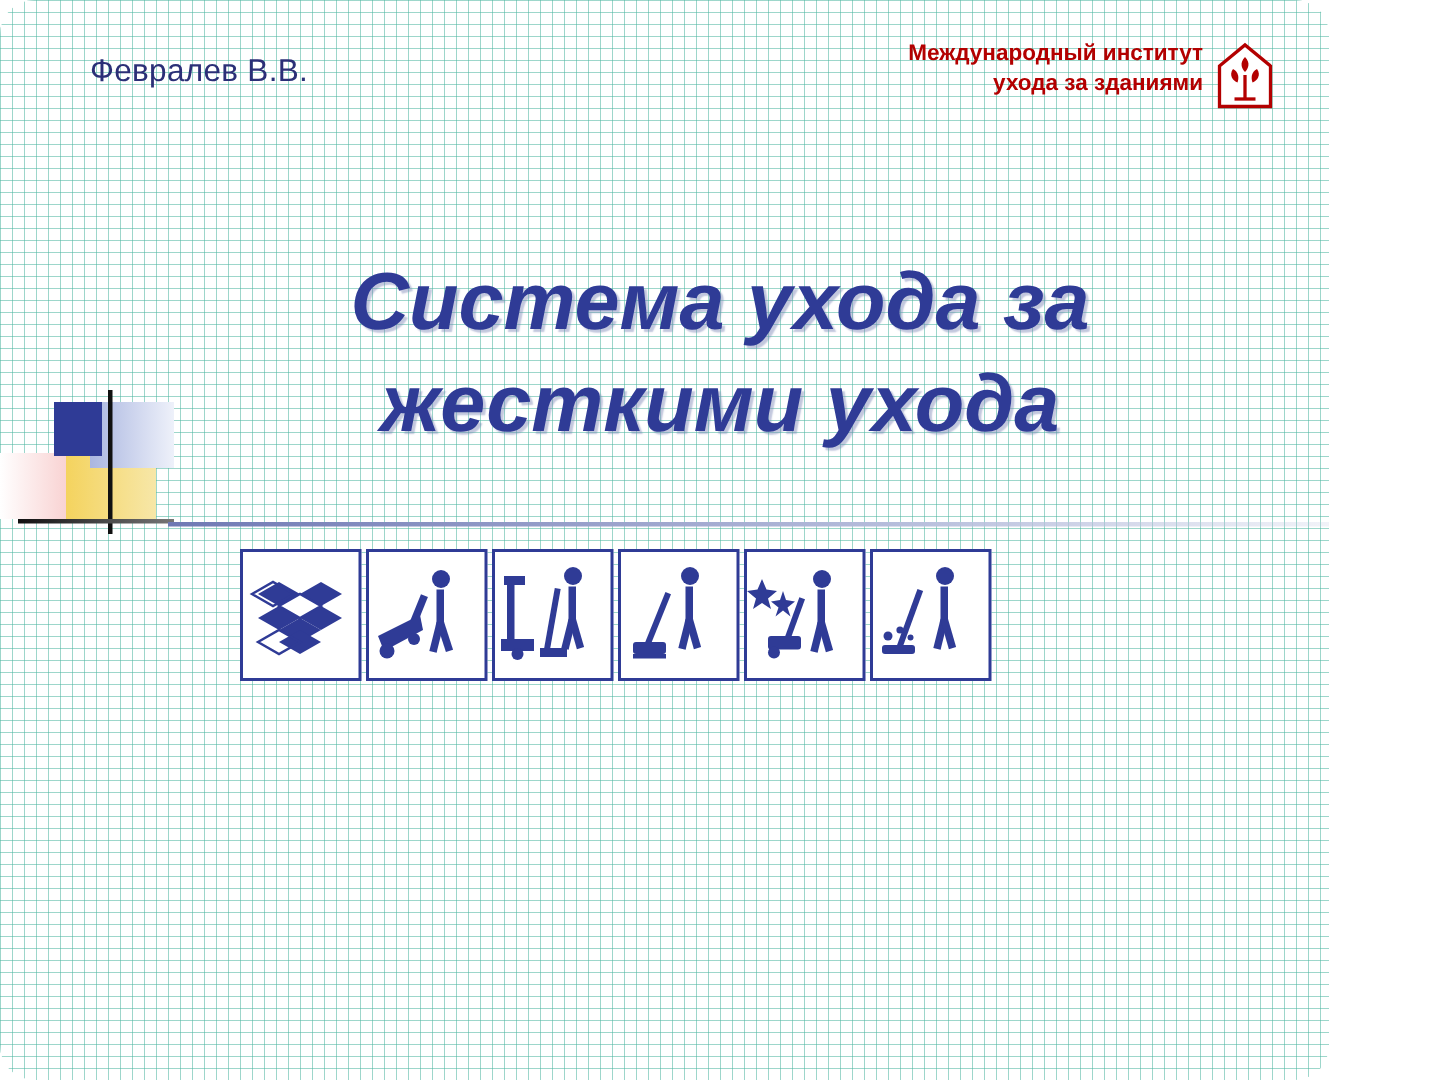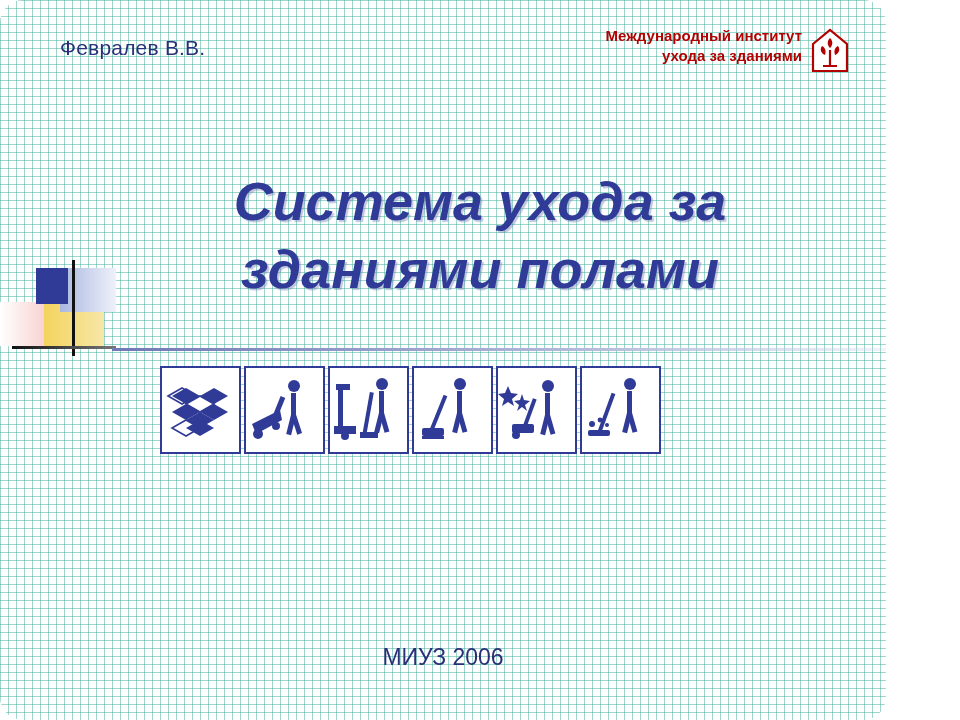--- a/index.html
+++ b/index.html
@@ -166,21 +166,21 @@
     <div class="deco-rect" style="left:0px; top:52px; width:64px; height:44px; background:linear-gradient(to right,#ffffff,#f6bfbf);"></div>
     <div class="deco-rect" style="left:44px; top:52px; width:60px; height:44px; background:linear-gradient(to right,#f4d35e,#f7e7a8);"></div>
     <div class="deco-rect" style="left:60px; top:18px; width:56px; height:44px; background:linear-gradient(to right,#aab6e0,#eef1fa);"></div>
     <div class="deco-rect" style="left:36px; top:18px; width:32px; height:36px; background:#2f3b96;"></div>
     <div class="deco-rect" style="left:72px; top:10px; width:3px; height:96px; background:#111111;"></div>
     <div class="deco-rect" style="left:12px; top:96px; width:104px; height:3px; background:linear-gradient(to right,#111111,#777777);"></div>
   </div>
 
   <div id="title">
     <div>Система ухода за</div>
-    <div>зданиями полами</div>
+    <div>жесткими ухода</div>
   </div>
 
   <div id="rule"></div>
 
   <div id="pictos">
 
     <div class="picto">
       <svg width="77" height="84" viewBox="0 0 77 84">
         <g fill="#2f3b96">
           <polygon points="10,44 24,36 38,44 24,52"></polygon>
@@ -271,14 +271,13 @@
           <rect x="6" y="62" width="22" height="6" rx="2"></rect>
           <circle cx="10" cy="56" r="3"></circle>
           <circle cx="18" cy="52" r="2.4"></circle>
           <circle cx="25" cy="57" r="2"></circle>
         </g>
       </svg>
     </div>
 
   </div>
 
-  <div id="footer">МИУЗ 2006</div>
 </div>
 
 </body></html>

